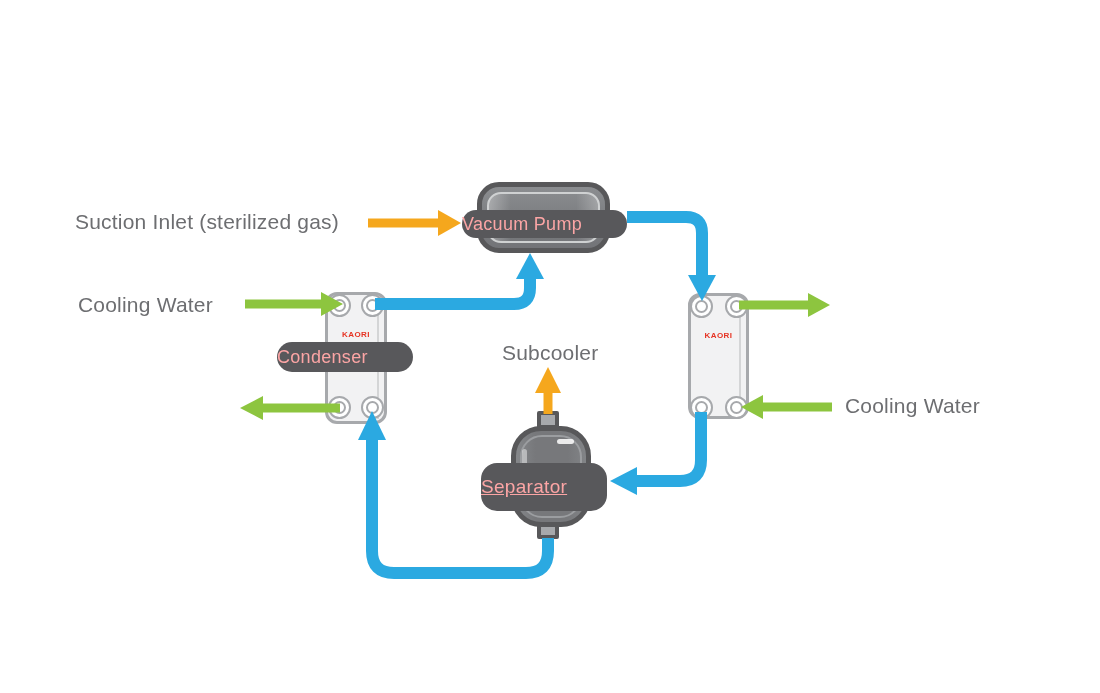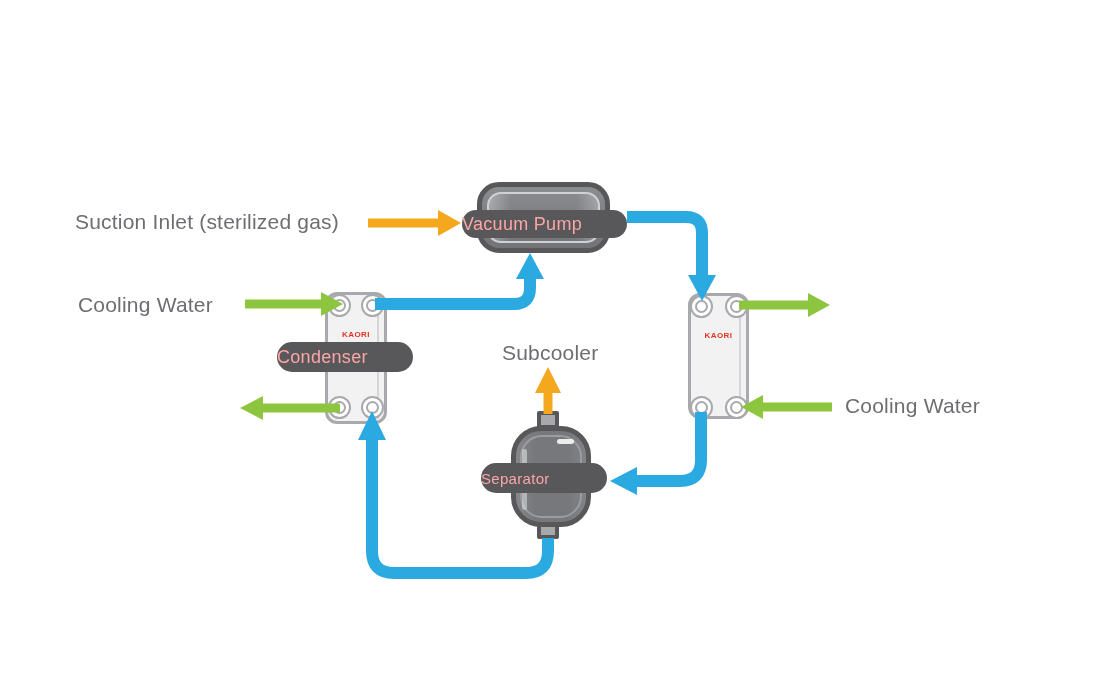--- a/index.html
+++ b/index.html
@@ -98,21 +98,21 @@
   <div class="brand" style="left:688px;top:331px;width:61px;">KAORI</div>
 
   <div class="nozzle" style="left:537px;top:411px;height:18px;"></div>
   <div class="nozzle" style="left:537px;top:522px;height:17px;"></div>
   <div class="sep-body">
     <div class="sep-inner"></div>
     <div class="sep-gloss-top"></div>
     <div class="sep-gloss-l1"></div>
     <div class="sep-gloss-l2"></div>
   </div>
-  <div class="band" style="left:481px;top:463px;width:126px;height:30px;border-radius:16px;font-size:15px;">
+  <div class="band" style="left:481px;top:463px;width:126px;height:48px;border-radius:16px;font-size:19px;text-decoration:underline;">
     <span>Separator</span>
   </div>
 
   <svg class="pipes" width="1100" height="693" viewBox="0 0 1100 693">
 
     <g stroke="#2BA9E1" stroke-width="12" fill="none" stroke-linejoin="round">
       <path d="M 375 304 H 514 Q 530 304 530 288 V 277"></path>
       <path d="M 627 217 H 686 Q 702 217 702 233 V 276"></path>
       <path d="M 701 412 V 460 Q 701 481 680 481 H 636"></path>
       <path d="M 548 538 V 551 Q 548 573 526 573 H 394 Q 372 573 372 551 V 438"></path>

